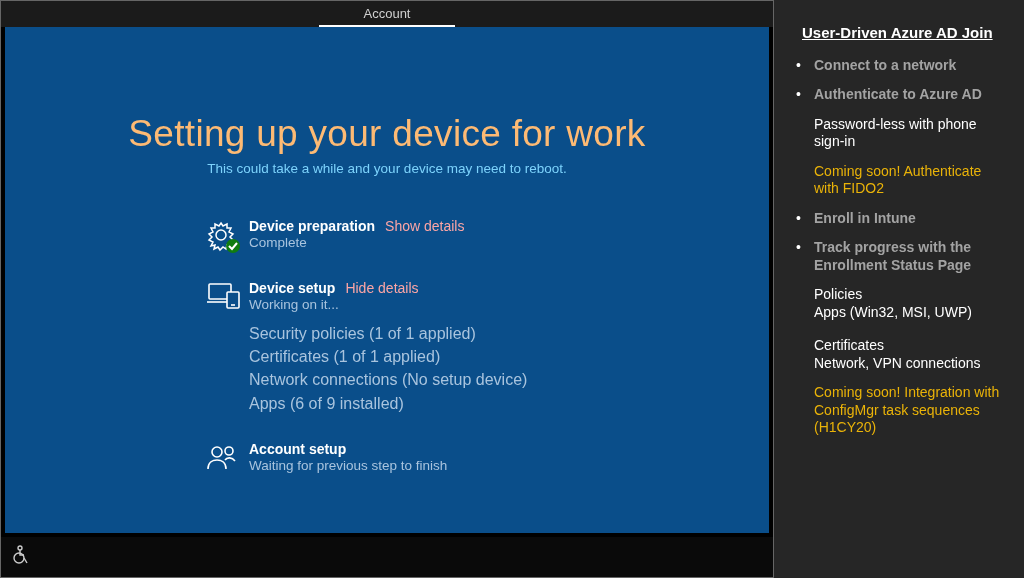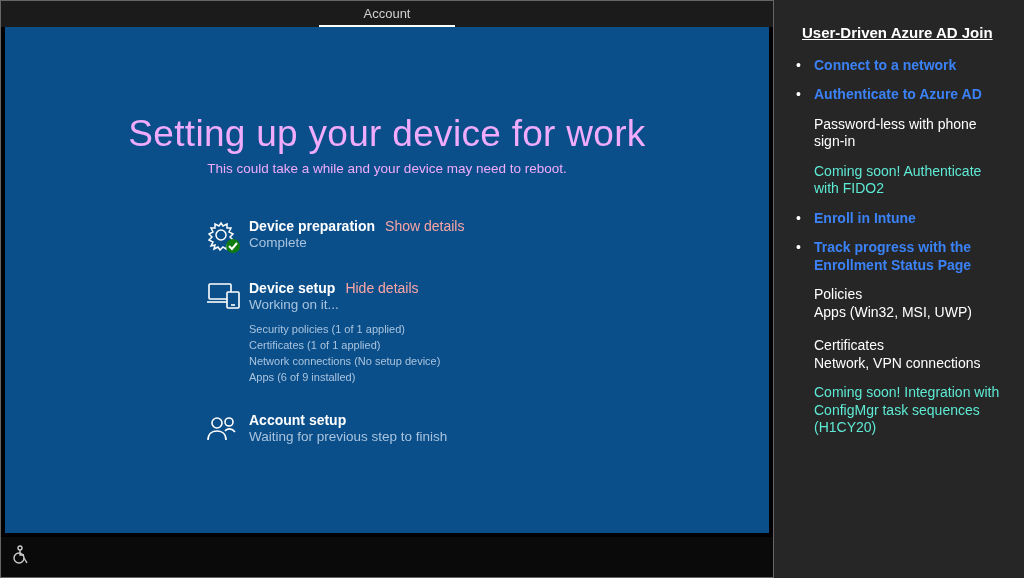--- a/index.html
+++ b/index.html
@@ -38,27 +38,27 @@
       margin: 0 4px 4px 4px;
       position: relative;
     }
     .oobe-inner {
       padding: 86px 40px 0 40px;
     }
     .title {
       font-weight: 300;
       font-size: 37px;
       text-align: center;
-      color: #f0abfc;
+      color: #fdba74;
       letter-spacing: 0.3px;
     }
     .subtitle {
       font-size: 13.5px;
       text-align: center;
-      color: #f0abfc;
+      color: #7dd3fc;
       margin-top: 6px;
     }
     .steps {
       margin-top: 42px;
       margin-left: 160px;
     }
     .step {
       display: flex;
       align-items: flex-start;
       margin-bottom: 26px;
@@ -84,21 +84,21 @@
     }
     .step-status {
       font-size: 13.5px;
       color: #a9c4de;
       margin-top: 1px;
     }
     .step-details {
       margin-top: 10px;
     }
     .step-details div {
-      font-size: 11px;
+      font-size: 16px;
       color: #a9c4de;
       line-height: 1.45;
     }
     .bottom-bar {
       height: 40px;
       background: #0a0a0a;
       display: flex;
       align-items: center;
       padding-left: 10px;
     }
@@ -122,30 +122,30 @@
       position: relative;
       padding-left: 18px;
       margin-bottom: 12px;
     }
     .rp-list > li::before {
       content: "•";
       position: absolute;
       left: 0; top: 0;
       color: #fff;
     }
-    .rp-bold { font-weight: 700; color: #3b82f6; }
+    .rp-bold { font-weight: 700; color: #a3a3a3; }
     .rp-sub {
       padding-left: 18px;
       margin-bottom: 12px;
       color: #ffffff;
     }
     .rp-link {
       padding-left: 18px;
       margin-bottom: 12px;
-      color: #5eead4;
+      color: #eab308;
       cursor: pointer;
     }
   </style>
 </head>
 <body>
 
 <div class="left-pane">
   <div class="tabbar">
     <div class="tab">Account</div>
   </div>

